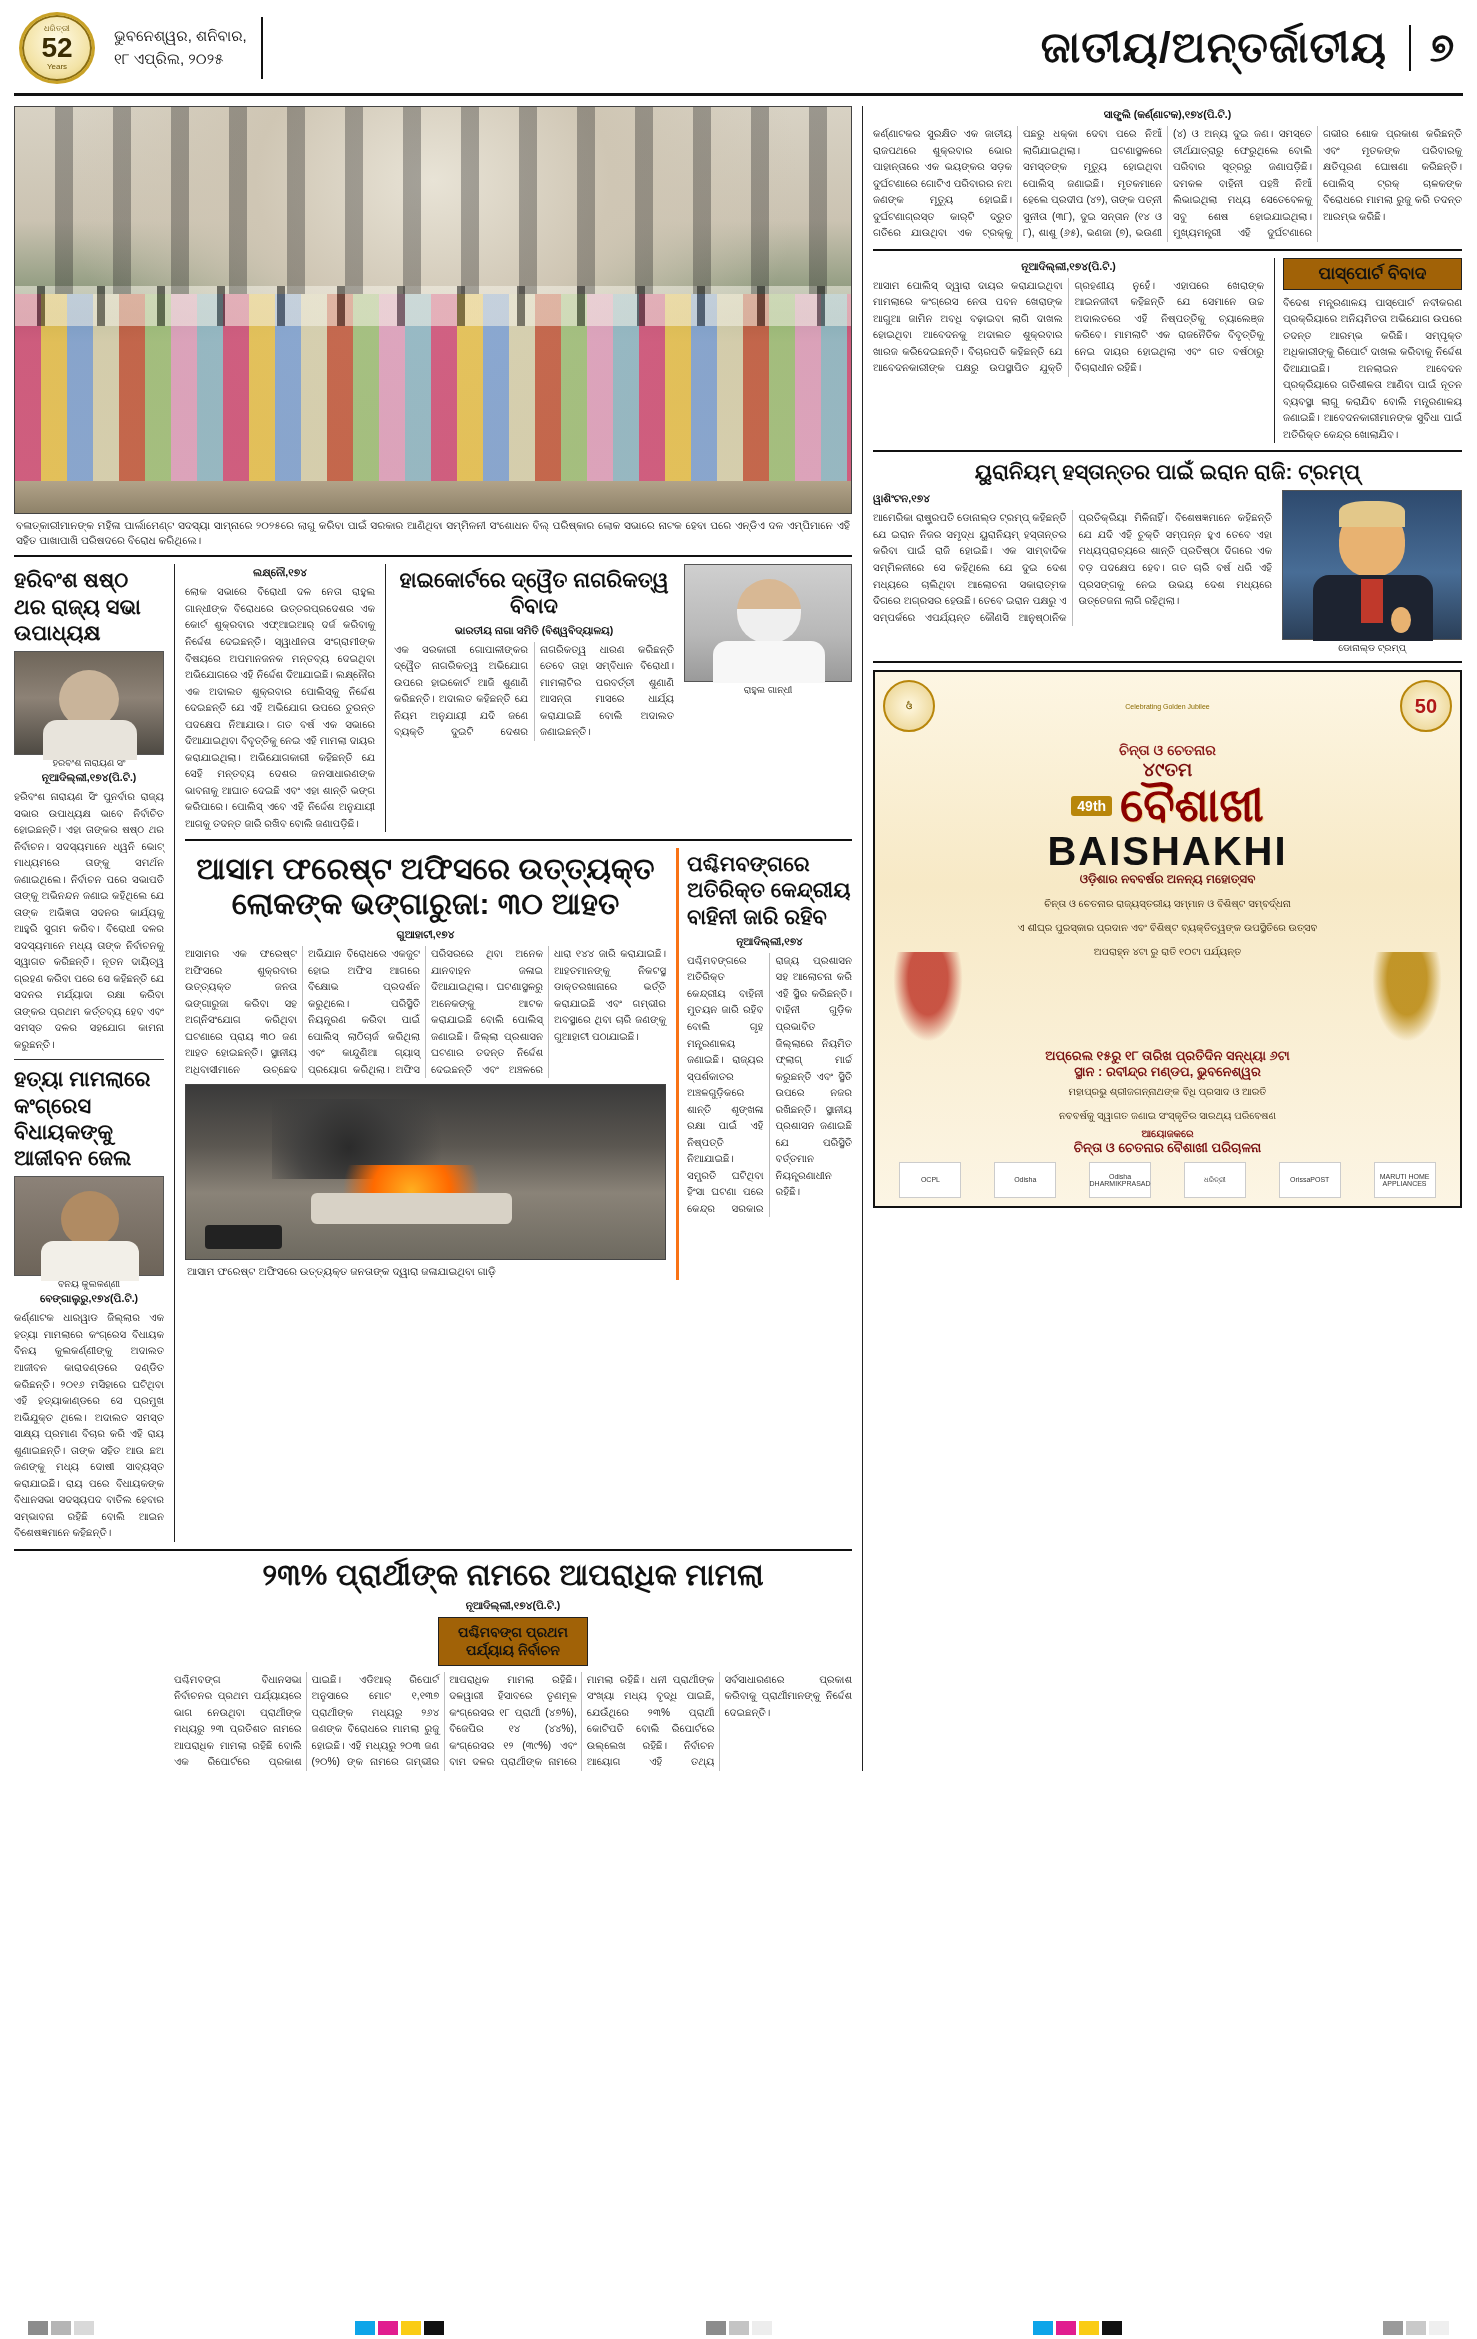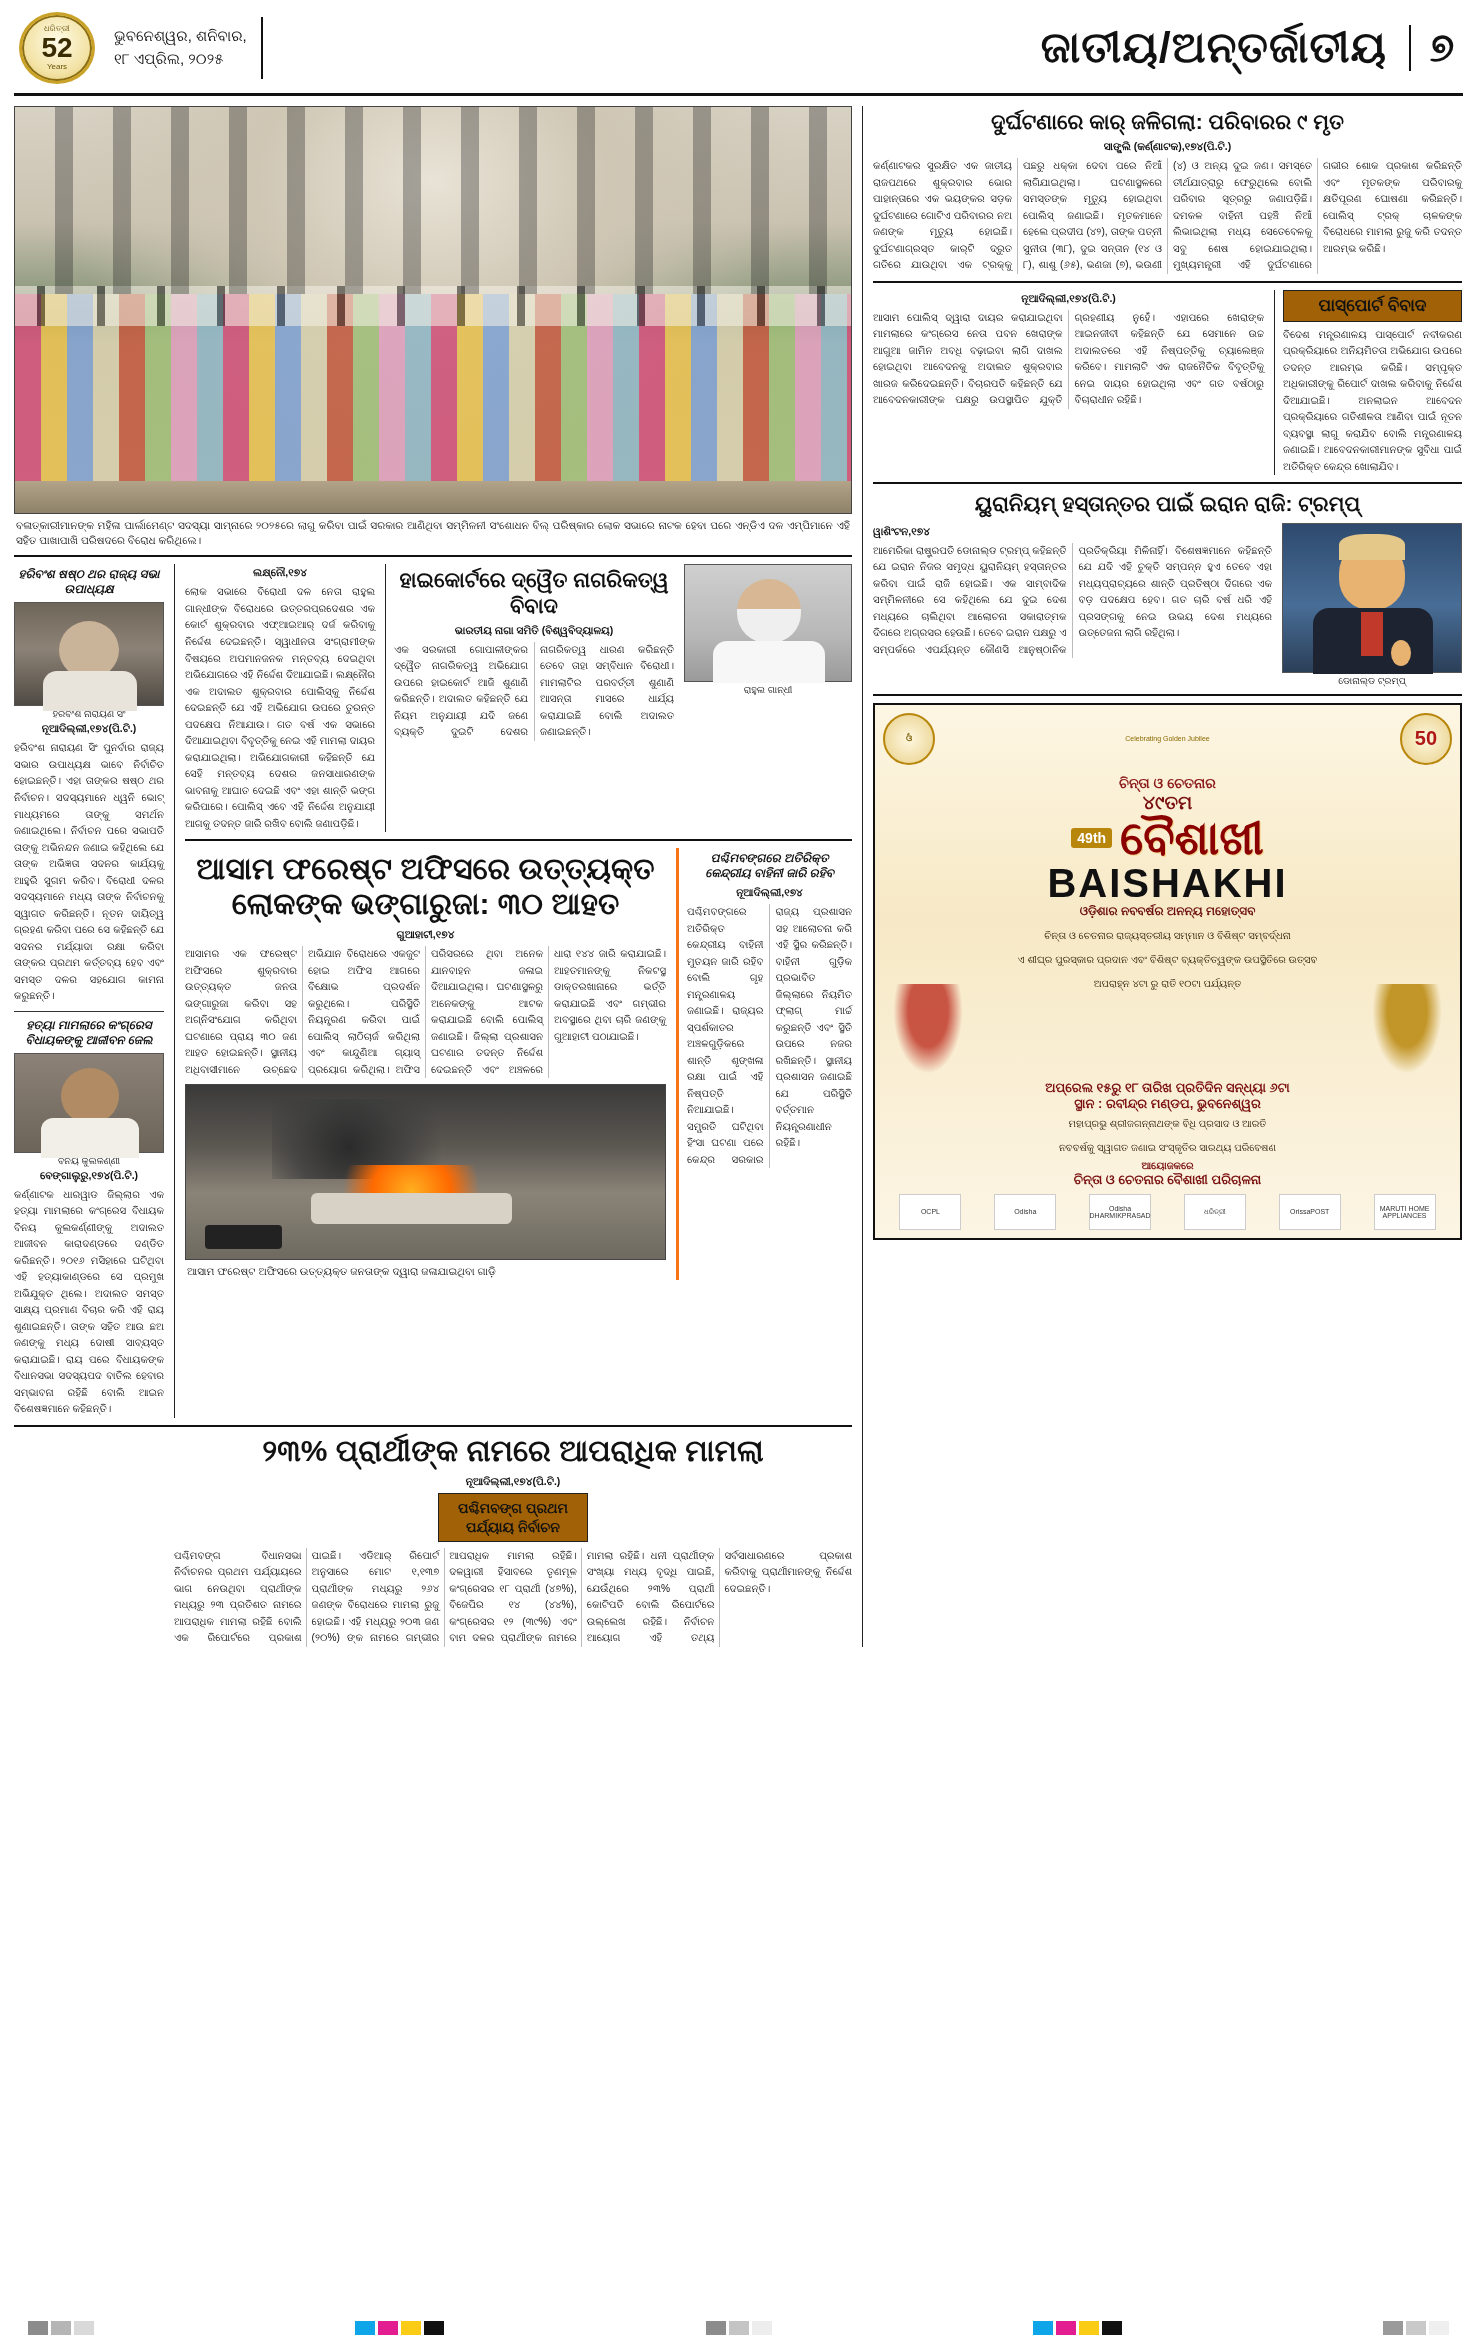--- a/index.html
+++ b/index.html
@@ -109,26 +109,25 @@
     text-align: center;
   }
   h3.hl {
     font-size: 21px;
     line-height: 1.2;
     margin: 3px 0 6px 0;
     font-weight: bold;
     text-align: center;
   }
   h4.hl {
-    font-size: 12px;
+    font-size: 21px;
     line-height: 1.25;
     margin: 3px 0 5px 0;
     font-weight: bold;
-    text-align: center;
-    font-style: italic;
+    text-align: left;
   }
   .byline {
     font-size: 10.5px;
     text-align: center;
     margin: 2px 0 5px 0;
     font-weight: bold;
   }
   .body-text {
     font-size: 10.2px;
     line-height: 1.62;
@@ -342,21 +341,20 @@
           <div style="font-size:14px;font-weight:bold;text-align:center;line-height:1.3;">ପଶ୍ଚିମବଙ୍ଗ ପ୍ରଥମ ପର୍ଯ୍ୟାୟ ନିର୍ବାଚନ</div>
         </div>
         <div class="body-text cols5">ପଶ୍ଚିମବଙ୍ଗ ବିଧାନସଭା ନିର୍ବାଚନର ପ୍ରଥମ ପର୍ଯ୍ୟାୟରେ ଭାଗ ନେଉଥିବା ପ୍ରାର୍ଥୀଙ୍କ ମଧ୍ୟରୁ ୨୩ ପ୍ରତିଶତ ନାମରେ ଆପରାଧିକ ମାମଲା ରହିଛି ବୋଲି ଏକ ରିପୋର୍ଟରେ ପ୍ରକାଶ ପାଇଛି। ଏଡିଆର୍ ରିପୋର୍ଟ ଅନୁସାରେ ମୋଟ ୧,୧୩୭ ପ୍ରାର୍ଥୀଙ୍କ ମଧ୍ୟରୁ ୨୬୪ ଜଣଙ୍କ ବିରୋଧରେ ମାମଲା ରୁଜୁ ହୋଇଛି। ଏହି ମଧ୍ୟରୁ ୨୦୩ ଜଣ (୨୦%) ଙ୍କ ନାମରେ ଗମ୍ଭୀର ଆପରାଧିକ ମାମଲା ରହିଛି। ଦଳୱାରୀ ହିସାବରେ ତୃଣମୂଳ କଂଗ୍ରେସର ୧୮ ପ୍ରାର୍ଥୀ (୪୭%), ବିଜେପିର ୧୪ (୪୪%), କଂଗ୍ରେସର ୧୨ (୩୯%) ଏବଂ ବାମ ଦଳର ପ୍ରାର୍ଥୀଙ୍କ ନାମରେ ମାମଲା ରହିଛି। ଧନୀ ପ୍ରାର୍ଥୀଙ୍କ ସଂଖ୍ୟା ମଧ୍ୟ ବୃଦ୍ଧି ପାଇଛି, ଯେଉଁଥିରେ ୨୩% ପ୍ରାର୍ଥୀ କୋଟିପତି ବୋଲି ରିପୋର୍ଟରେ ଉଲ୍ଲେଖ ରହିଛି। ନିର୍ବାଚନ ଆୟୋଗ ଏହି ତଥ୍ୟ ସର୍ବସାଧାରଣରେ ପ୍ରକାଶ କରିବାକୁ ପ୍ରାର୍ଥୀମାନଙ୍କୁ ନିର୍ଦ୍ଦେଶ ଦେଇଛନ୍ତି।</div>
       </div>
 
     </div>
 
     <div class="col-right">
 
       <div>
-        <h3 class="hl">ଦୁର୍ଘଟଣାରେ କାର୍ ଜଳିଗଲା: ପରିବାରର ୯ ମୃତ</h3>
         <div class="byline">ସାଙ୍ଗ୍ଲି (କର୍ଣ୍ଣାଟକ),୧୭୪(ପି.ଟି.)</div>
         <div class="body-text cols4">କର୍ଣ୍ଣାଟକର ସୁରକ୍ଷିତ ଏକ ଜାତୀୟ ରାଜପଥରେ ଶୁକ୍ରବାର ଭୋର ପାହାନ୍ତାରେ ଏକ ଭୟଙ୍କର ସଡ଼କ ଦୁର୍ଘଟଣାରେ ଗୋଟିଏ ପରିବାରର ନଅ ଜଣଙ୍କ ମୃତ୍ୟୁ ହୋଇଛି। ଦୁର୍ଘଟଣାଗ୍ରସ୍ତ କାର୍‌ଟି ଦ୍ରୁତ ଗତିରେ ଯାଉଥିବା ଏକ ଟ୍ରକ୍‌କୁ ପଛରୁ ଧକ୍କା ଦେବା ପରେ ନିଆଁ ଲାଗିଯାଇଥିଲା। ଘଟଣାସ୍ଥଳରେ ସମସ୍ତଙ୍କ ମୃତ୍ୟୁ ହୋଇଥିବା ପୋଲିସ୍ ଜଣାଇଛି। ମୃତକମାନେ ହେଲେ ପ୍ରଦୀପ (୪୨), ତାଙ୍କ ପତ୍ନୀ ସୁନୀତା (୩୮), ଦୁଇ ସନ୍ତାନ (୧୪ ଓ ୮), ଶାଶୁ (୬୫), ଭଣଜା (୭), ଭଉଣୀ (୪) ଓ ଅନ୍ୟ ଦୁଇ ଜଣ। ସମସ୍ତେ ତୀର୍ଥଯାତ୍ରାରୁ ଫେରୁଥିଲେ ବୋଲି ପରିବାର ସୂତ୍ରରୁ ଜଣାପଡ଼ିଛି। ଦମକଳ ବାହିନୀ ପହଞ୍ଚି ନିଆଁ ଲିଭାଇଥିଲା ମଧ୍ୟ ସେତେବେଳକୁ ସବୁ ଶେଷ ହୋଇଯାଇଥିଲା। ମୁଖ୍ୟମନ୍ତ୍ରୀ ଏହି ଦୁର୍ଘଟଣାରେ ଗଭୀର ଶୋକ ପ୍ରକାଶ କରିଛନ୍ତି ଏବଂ ମୃତକଙ୍କ ପରିବାରକୁ କ୍ଷତିପୂରଣ ଘୋଷଣା କରିଛନ୍ତି। ପୋଲିସ୍ ଟ୍ରକ୍ ଚାଳକଙ୍କ ବିରୋଧରେ ମାମଲା ରୁଜୁ କରି ତଦନ୍ତ ଆରମ୍ଭ କରିଛି।</div>
       </div>
 
       <div class="hairline-thick"></div>
 
       <div>
         <div class="flexrow">
           <div style="flex:1;">
             <div class="byline">ନୂଆଦିଲ୍ଲୀ,୧୭୪(ପି.ଟି.)</div>

